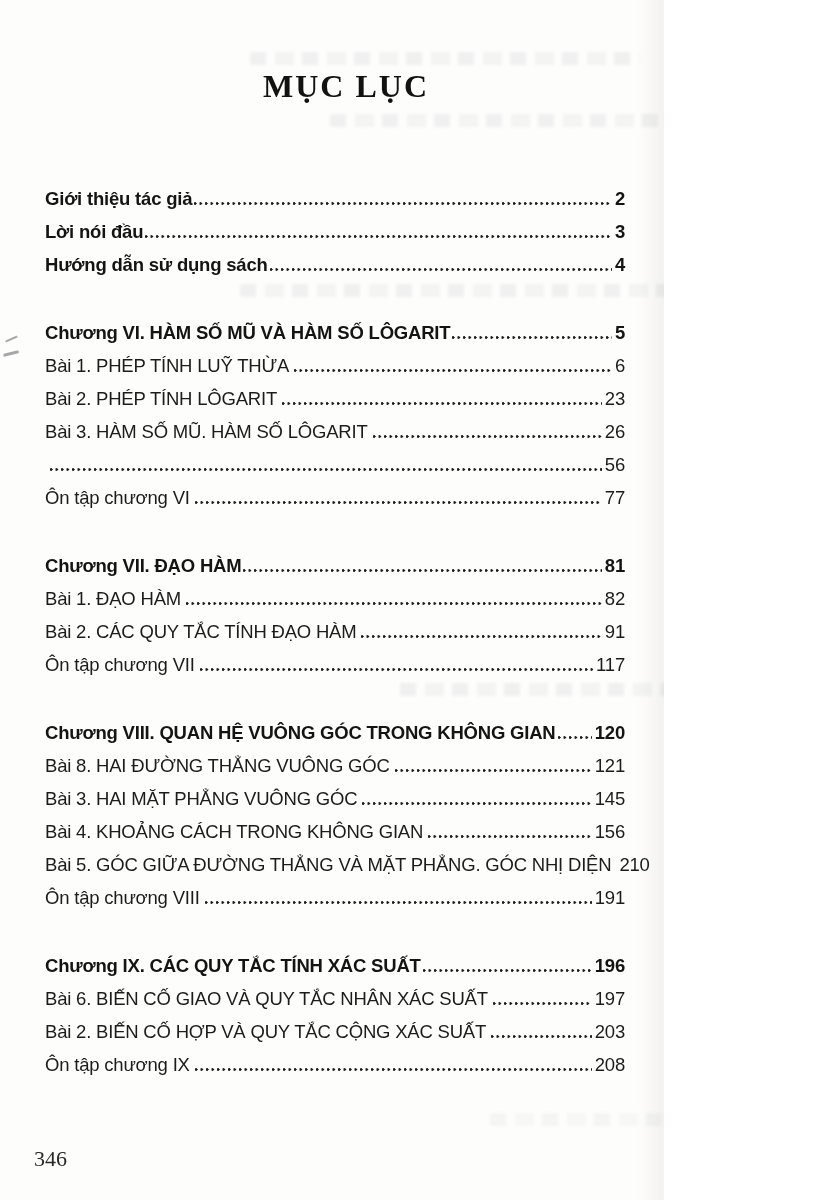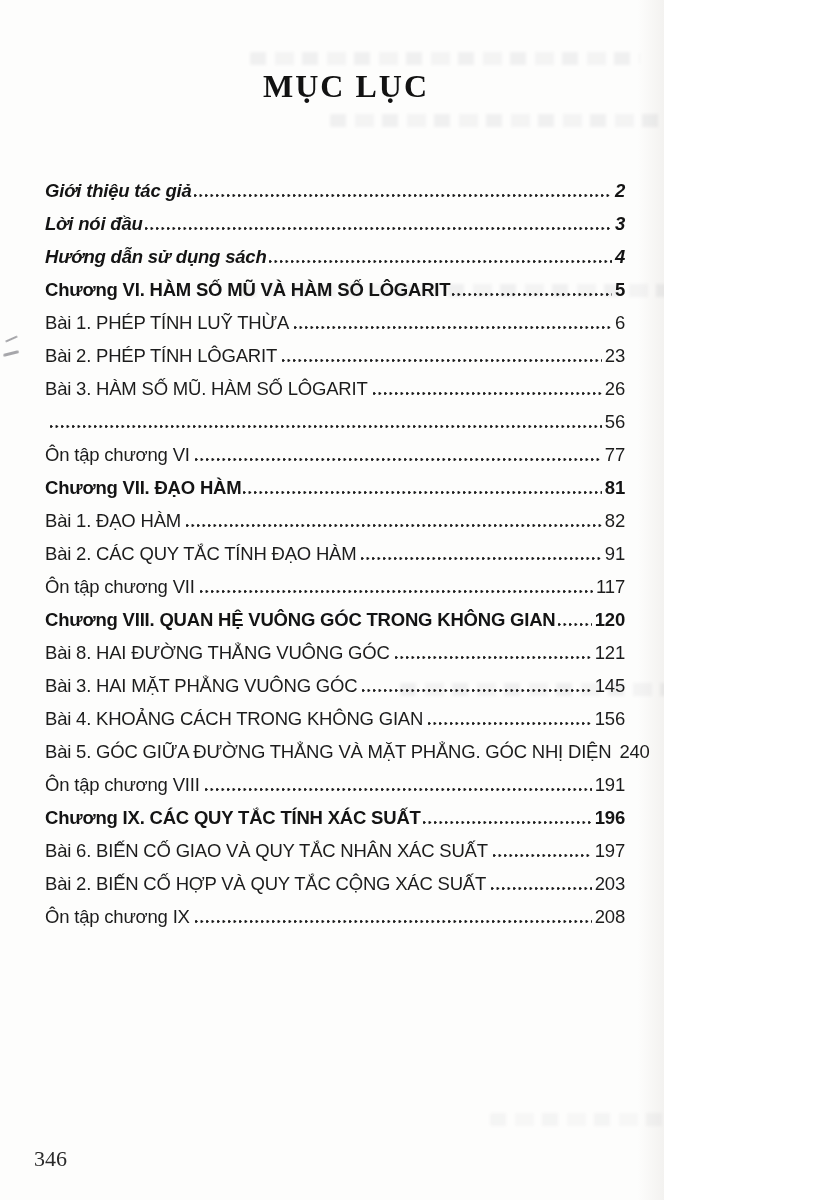--- a/index.html
+++ b/index.html
@@ -30,22 +30,22 @@
     letter-spacing: 2px;
     color: #121212;
     margin: 0;
   }
 
   
   .toc {
     position: absolute;
     left: 45px; right: 39px; top: 177px;
   }
-  .section { }
-  .section:first-child { margin-top: 0; font-style: italic; }
+  .section { margin-top: 35px; }
+  .section:first-child { margin-top: 8px; }
 
   .row {
     display: flex;
     align-items: baseline;
     height: 33px;
     font-size: 18.5px;
     letter-spacing: -0.2px;
     line-height: 27px;
     white-space: nowrap;
   }
@@ -208,21 +208,21 @@
         <span class="pagenum">145</span>
       </div>
       <div class="row">
         <span class="label">Bài 4. KHOẢNG CÁCH TRONG KHÔNG GIAN</span>
         <span class="dots"></span>
         <span class="pagenum">156</span>
       </div>
       <div class="row">
         <span class="label">Bài 5. GÓC GIỮA ĐƯỜNG THẲNG VÀ MẶT PHẲNG. GÓC NHỊ DIỆN</span>
         <span class="dots"></span>
-        <span class="pagenum">240</span>
+        <span class="pagenum">210</span>
       </div>
       <div class="row">
         <span class="label">Ôn tập chương VIII</span>
         <span class="dots"></span>
         <span class="pagenum">191</span>
       </div>
     </div>
 
     <div class="section">
       <div class="row bold">

